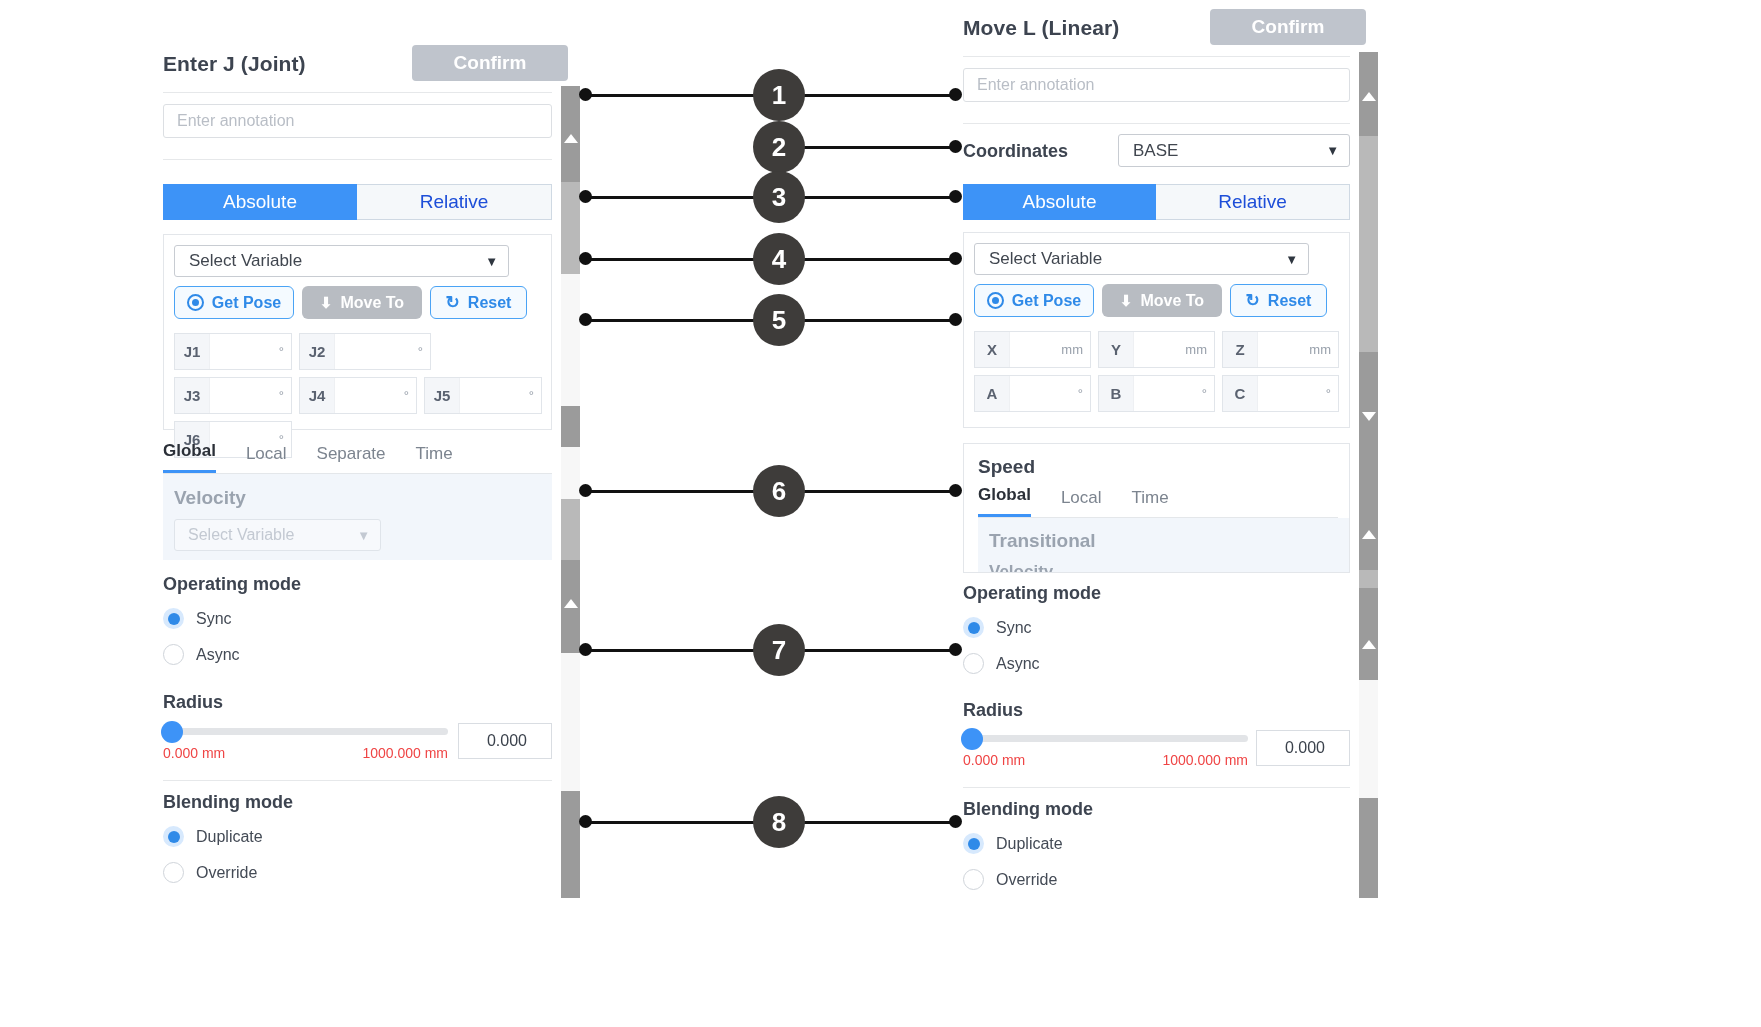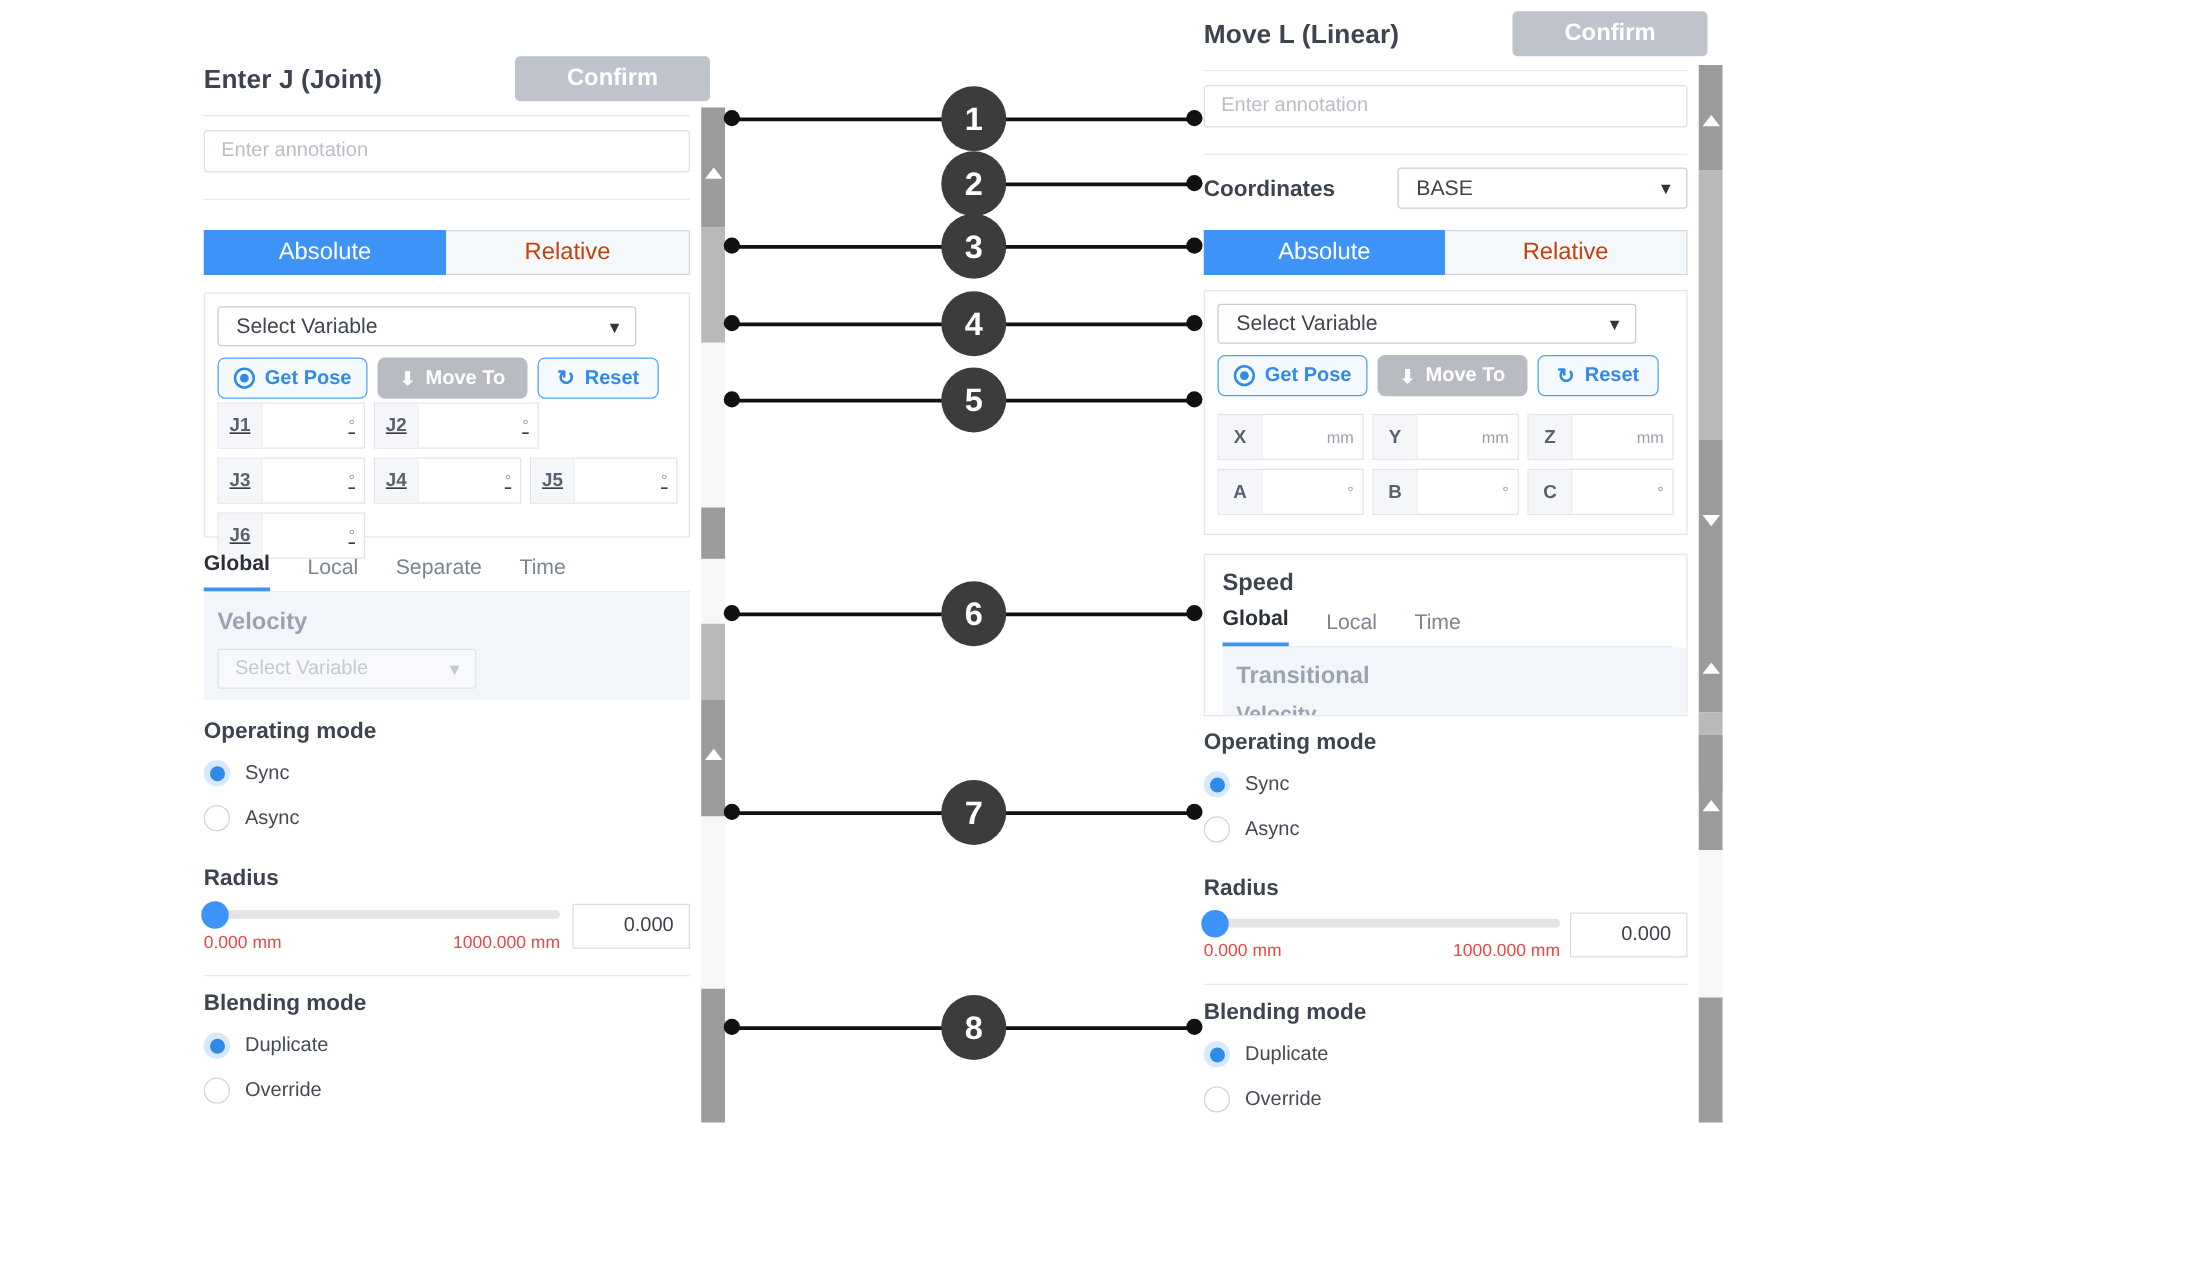--- a/index.html
+++ b/index.html
@@ -39,21 +39,21 @@
     font-size: 16px; color: #b9bec6;
   }
 
   
   .seg { display: flex; box-sizing: border-box; }
   .seg > div {
     flex: 1; display: flex; align-items: center; justify-content: center;
     font-size: 19px; box-sizing: border-box;
   }
   .seg .on  { background: #3d93f7; color: #ffffff; }
-  .seg .off { background: #f5f8fa; color: #c2410c; border: 1px solid #cfd9e3; border-left: none; }
+  .seg .off { background: #f5f8fa; color: #1d4ed8; border: 1px solid #cfd9e3; border-left: none; }
 
   
   .posecard {
     border: 1px solid #e3e6ea; background: #fff;
     box-sizing: border-box;
   }
   .selvar {
     border: 1px solid #c8ccd2; border-radius: 3px; background: #fff;
     box-sizing: border-box; display: flex; align-items: center;
     padding: 0 10px 0 14px; font-size: 17px; color: #40464f;
@@ -125,21 +125,21 @@
 
   .slider-track { height: 7px; border-radius: 4px; background: #e2e4e7; position: relative; }
   .slider-knob {
     position: absolute; left: -2px; top: 50%; transform: translateY(-50%);
     width: 22px; height: 22px; border-radius: 50%; background: #3d93f7;
   }
   .slider-minmax { display: flex; justify-content: space-between; font-size: 14px; color: #ef4444; }
   .numbox {
     border: 1px solid #d9dde2; background: #fff; box-sizing: border-box;
     display: flex; align-items: center; justify-content: flex-end;
-    padding-right: 12px; font-size: 16px; color: #3b424c;
+    padding-right: 24px; font-size: 16px; color: #3b424c;
   }
 
   
   .sbtrack { position: absolute; background: #f7f7f7; }
   .sbthumb { position: absolute; background: #9b9b9b; }
   .sbthumb.light { background: #b9b9b9; }
   .sbarrow {
     position: absolute; width: 0; height: 0;
     border-left: 7px solid transparent; border-right: 7px solid transparent;
   }
@@ -195,21 +195,21 @@
         <div class="pbtn grey" style="width:120px; height:33px;">
           <span style="font-size:15px;">⬇</span>
           <span>Move To</span>
         </div>
         <div class="pbtn blue" style="width:97px; height:33px;">
           <span style="font-size:17px;">↻</span>
           <span>Reset</span>
         </div>
       </div>
 
-      <div class="fieldgrid" style="position:absolute; left:10px; top:87px; width:369px;text-decoration:underline;">
+      <div class="fieldgrid" style="position:absolute; left:10px; top:98px; width:369px;">
 
       <div class="fcell" style="width: 118px; height: 37px;">
             <div class="lbl">J1</div>
             <div class="val"></div>
             <div class="unit">°</div>
           </div>
           <div class="fcell" style="width: 132px; height: 37px;">
             <div class="lbl">J2</div>
             <div class="val"></div>
             <div class="unit">°</div>

